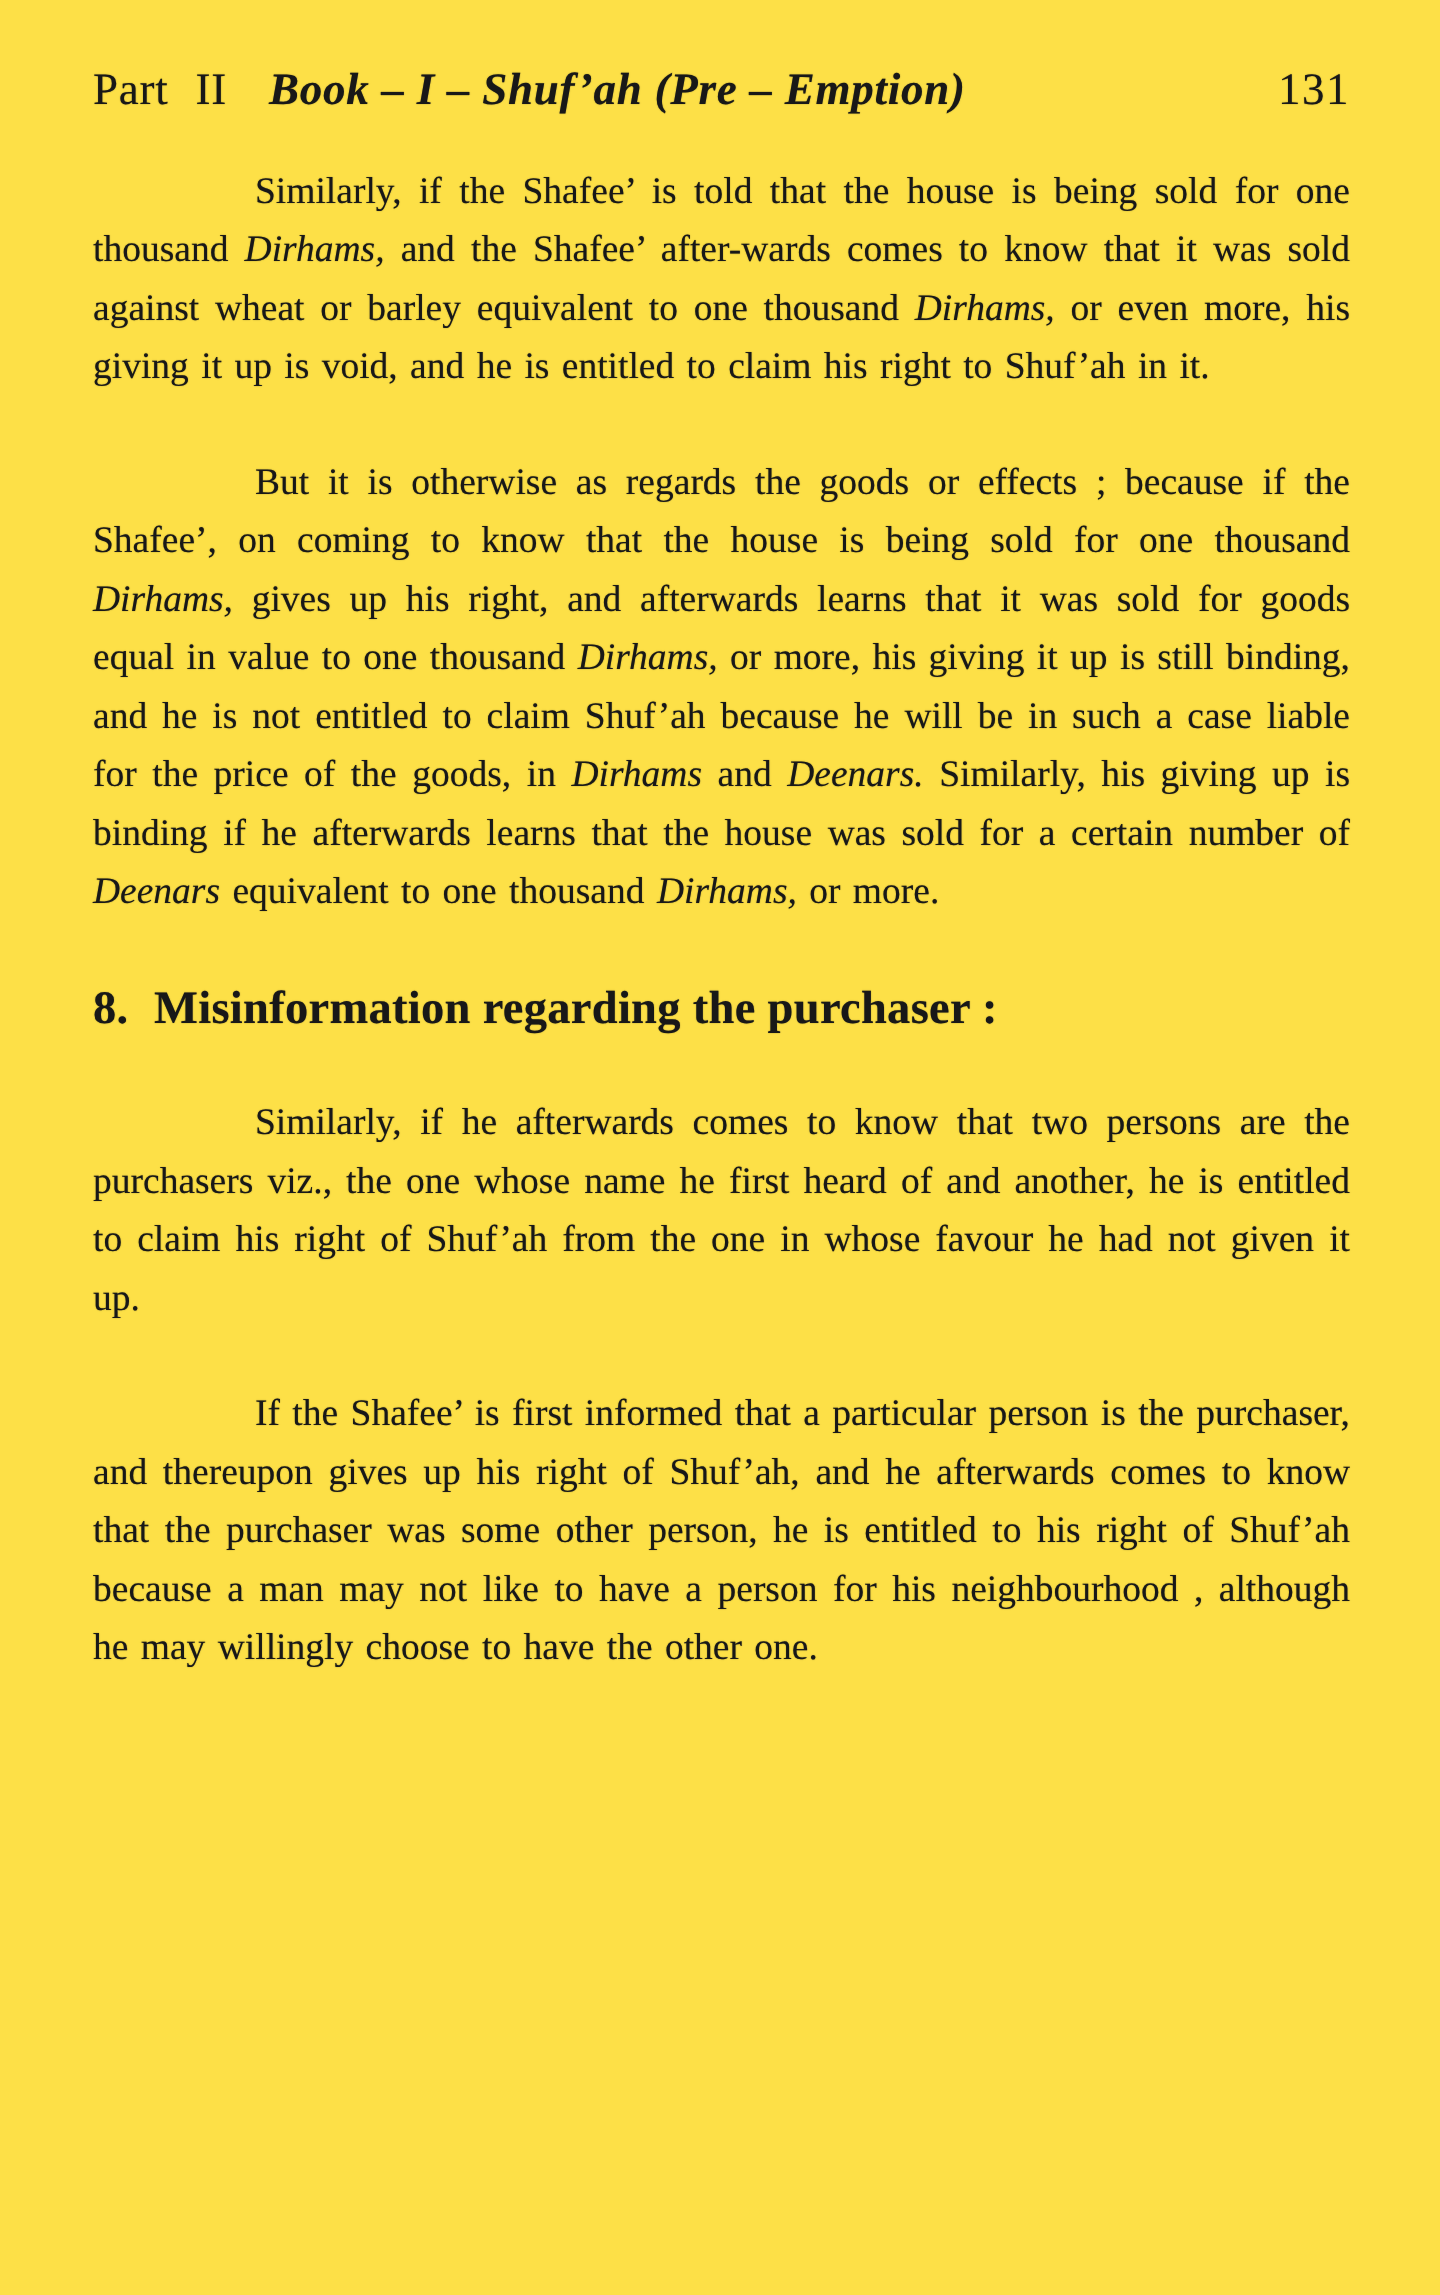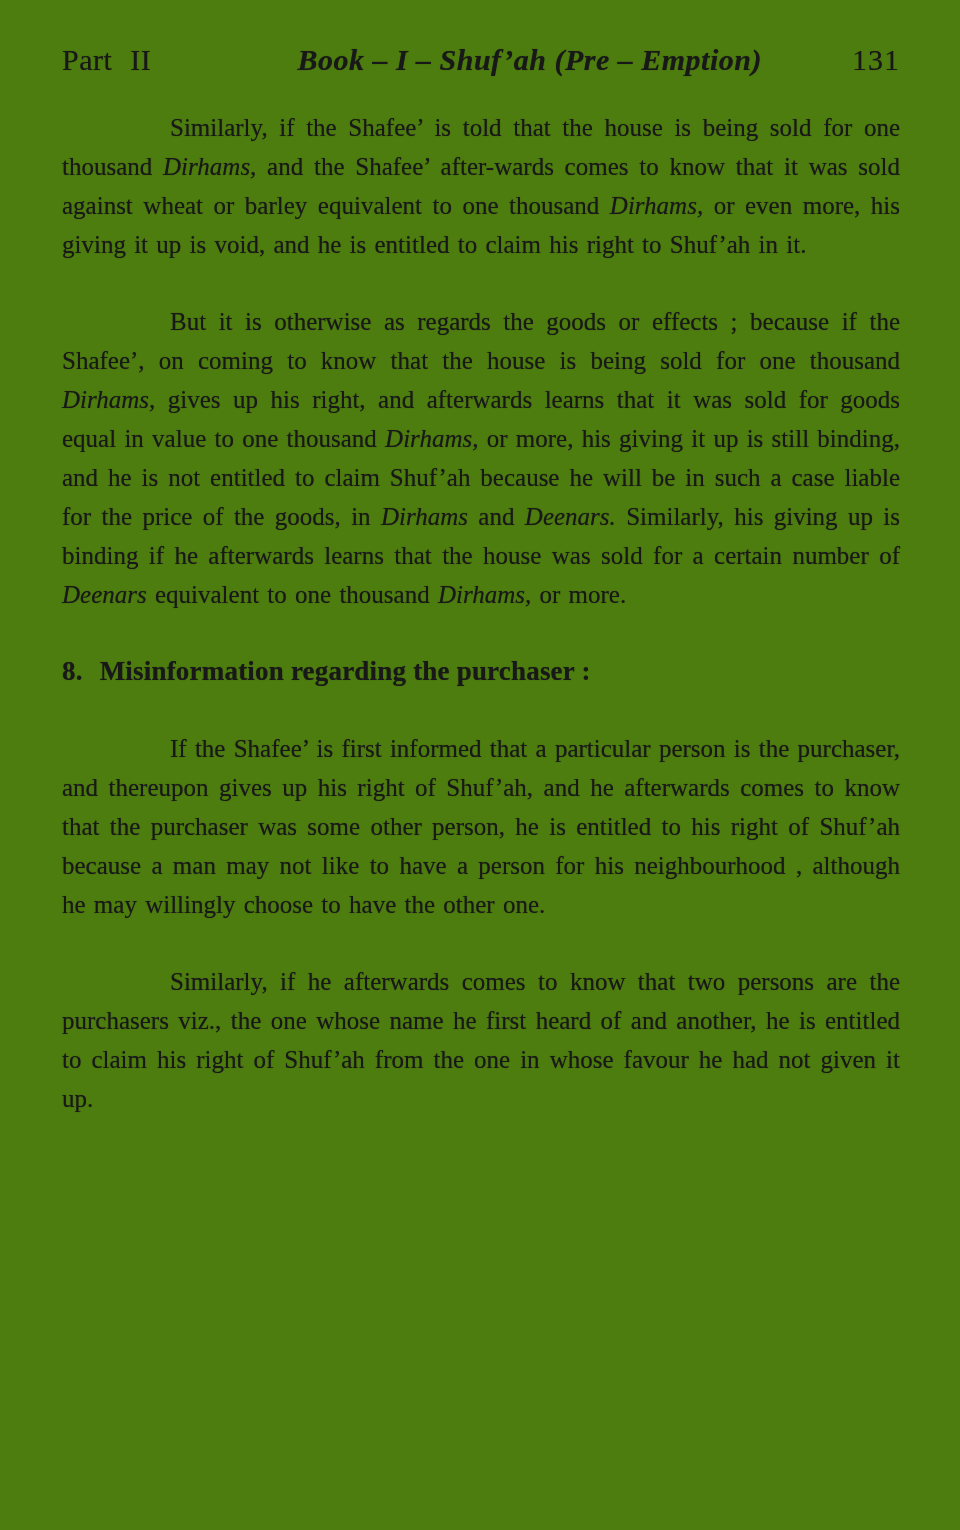--- a/index.html
+++ b/index.html
@@ -5,41 +5,40 @@
   html, body {
     margin: 0;
     padding: 0;
     background: #fdfdfc;
   }
   .page {
     position: relative;
     width: 960px;
     height: 1530px;
     box-sizing: border-box;
-    background: #4d7c0f;
+    background: #fde047;
     padding: 44px 60px 0 62px;
     font-family: "Liberation Serif", "DejaVu Serif", serif;
     color: #181818;
     text-shadow: 0 0 0.8px rgba(20,20,20,0.55);
     overflow: hidden;
   }
   .header {
     display: grid;
     grid-template-columns: auto 1fr auto;
     align-items: baseline;
     font-size: 30px;
     line-height: 32px;
     margin-bottom: 32px;
   }
   .h-left {
     word-spacing: 10px;
     letter-spacing: 0.5px;
   }
   .h-center {
-    text-align: center;
     font-style: italic;
     font-weight: 600;
     transform: translateX(28px);
     letter-spacing: 0.5px;
     font-family: Liberation Serif, serif;
   }
   .h-right {
     letter-spacing: 1px;
   }
   .body-text p.para {
@@ -47,21 +46,21 @@
     line-height: 39px;
     text-align: justify;
     text-indent: 108px;
     margin: 0 0 38px 0;
     word-spacing: 2px;
   }
   .body-text p.para .it {
     font-style: italic;
   }
   .body-text h2.section-heading {
-    font-size: 27px;
+    font-size: 31px;
     line-height: 39px;
     font-weight: bold;
     margin: 0 0 38px 0;
     letter-spacing: 0.2px;
   }
   .body-text h2.section-heading .hnum {
     margin-right: 17px;
   }
 </style>
 </head>
@@ -70,16 +69,16 @@
 <div class="page">
   <div class="header">
     <span class="h-left">Part II</span>
     <span class="h-center">Book – I – Shuf’ah (Pre – Emption)</span>
     <span class="h-right">131</span>
   </div>
   <div class="body-text">
       <p class="para"><span>Similarly, if the Shafee’ is told that the house is being sold for one thousand </span><span class="it">Dirhams,</span><span> and the Shafee’ after-wards comes to know that it was sold against wheat or barley equivalent to one thousand </span><span class="it">Dirhams,</span><span> or even more, his giving it up is void, and he is entitled to claim his right to Shuf’ah in it.</span></p>
       <p class="para"><span>But it is otherwise as regards the goods or effects ; because if the Shafee’, on coming to know that the house is being sold for one thousand </span><span class="it">Dirhams,</span><span> gives up his right, and afterwards learns that it was sold for goods equal in value to one thousand </span><span class="it">Dirhams,</span><span> or more, his giving it up is still binding, and he is not entitled to claim Shuf’ah because he will be in such a case liable for the price of the goods, in </span><span class="it">Dirhams</span><span> and </span><span class="it">Deenars.</span><span> Similarly, his giving up is binding if he afterwards learns that the house was sold for a certain number of </span><span class="it">Deenars</span><span> equivalent to one thousand </span><span class="it">Dirhams,</span><span> or more.</span></p>
       <h2 class="section-heading"><span class="hnum">8.</span><span>Misinformation regarding the purchaser :</span></h2>
+      <p class="para"><span>Similarly, if he afterwards comes to know that two persons are the purchasers viz., the one whose name he first heard of and another, he is entitled to claim his right of Shuf’ah from the one in whose favour he had not given it up.</span></p>
       <p class="para"><span>If the Shafee’ is first informed that a particular person is the purchaser, and thereupon gives up his right of Shuf’ah, and he afterwards comes to know that the purchaser was some other person, he is entitled to his right of Shuf’ah because a man may not like to have a person for his neighbourhood , although he may willingly choose to have the other one.</span></p>
-      <p class="para"><span>Similarly, if he afterwards comes to know that two persons are the purchasers viz., the one whose name he first heard of and another, he is entitled to claim his right of Shuf’ah from the one in whose favour he had not given it up.</span></p>
     </div>
 </div>
 
 </body></html>

